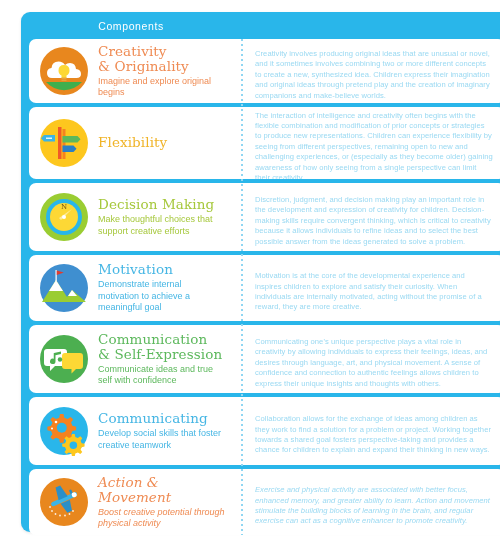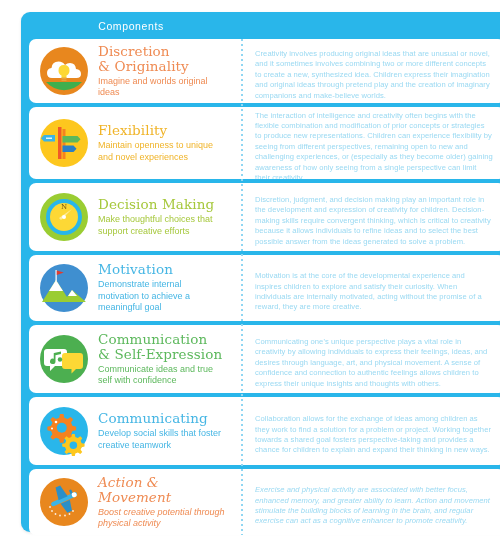--- a/index.html
+++ b/index.html
@@ -165,24 +165,24 @@
               <circle cx="50" cy="50" r="48" fill="#e8871e"></circle>
               <path d="M14 72 A48 48 0 0 0 86 72 Z" fill="#3faf4e"></path>
               <path d="M26 64 q-10 0 -10 -10 q0 -9 9 -10 q1 -13 14 -13 q9 0 13 7 q4 -4 10 -4 q11 0 12 12 q10 1 10 10 q0 8 -9 8 z" fill="#ffffff"></path>
               <path d="M50 38 q11 0 11 11 q0 7 -6 10 l0 5 l-10 0 l0 -5 q-6 -3 -6 -10 q0 -11 11 -11 z" fill="#fdd835"></path>
               <rect x="45" y="63" width="10" height="3" fill="#e8a33d"></rect>
               <rect x="45" y="67" width="10" height="3" fill="#e8a33d"></rect>
             </svg>
           </span>
           <div class="titles">
             <div class="row-title">
-              <span>Discretion</span><br>
+              <span>Creativity</span><br>
               <span>&amp; Originality</span>
             </div>
-            <div class="row-sub">Imagine and worlds original ideas</div>
+            <div class="row-sub">Imagine and explore original begins</div>
           </div>
         </div>
         <div class="cell-description">
           <div class="desc-text">Creativity involves producing original ideas that are unusual or novel, and it sometimes involves combining two or more different concepts to create a new, synthesized idea. Children express their imagination and original ideas through pretend play and the creation of imaginary companions and make-believe worlds.</div>
         </div>
       </div>
 
       <div class="row c-yellow" style="height:72px;">
         <div class="cell-component">
           <span class="icon-wrap">
@@ -191,21 +191,20 @@
               <rect x="38" y="18" width="7" height="64" fill="#f05a28"></rect>
               <rect x="47" y="22" width="6" height="60" fill="#f58220"></rect>
               <path d="M10 34 l22 0 l0 13 l-22 0 l-6 -6.5 z" fill="#3cb4e5"></path>
               <path d="M47 36 l30 0 l6 6.5 l-6 6.5 l-30 0 z" fill="#5cb85c"></path>
               <path d="M47 55 l22 0 l6 6.5 l-6 6.5 l-22 0 z" fill="#2b7fc4"></path>
               <rect x="14" y="39" width="12" height="3" fill="#ffffff" opacity="0.85"></rect>
             </svg>
           </span>
           <div class="titles">
             <div class="row-title">Flexibility</div>
-            <div class="row-sub">Maintain openness to unique and novel experiences</div>
           </div>
         </div>
         <div class="cell-description">
           <div class="desc-text">The interaction of intelligence and creativity often begins with the flexible combination and modification of prior concepts or strategies to produce new representations. Children can experience flexibility by seeing from different perspectives, remaining open to new and challenging experiences, or (especially as they become older) gaining awareness of how only seeing from a single perspective can limit their creativity.</div>
         </div>
       </div>
 
       <div class="row c-green" style="height:68px;">
         <div class="cell-component">
           <span class="icon-wrap">

